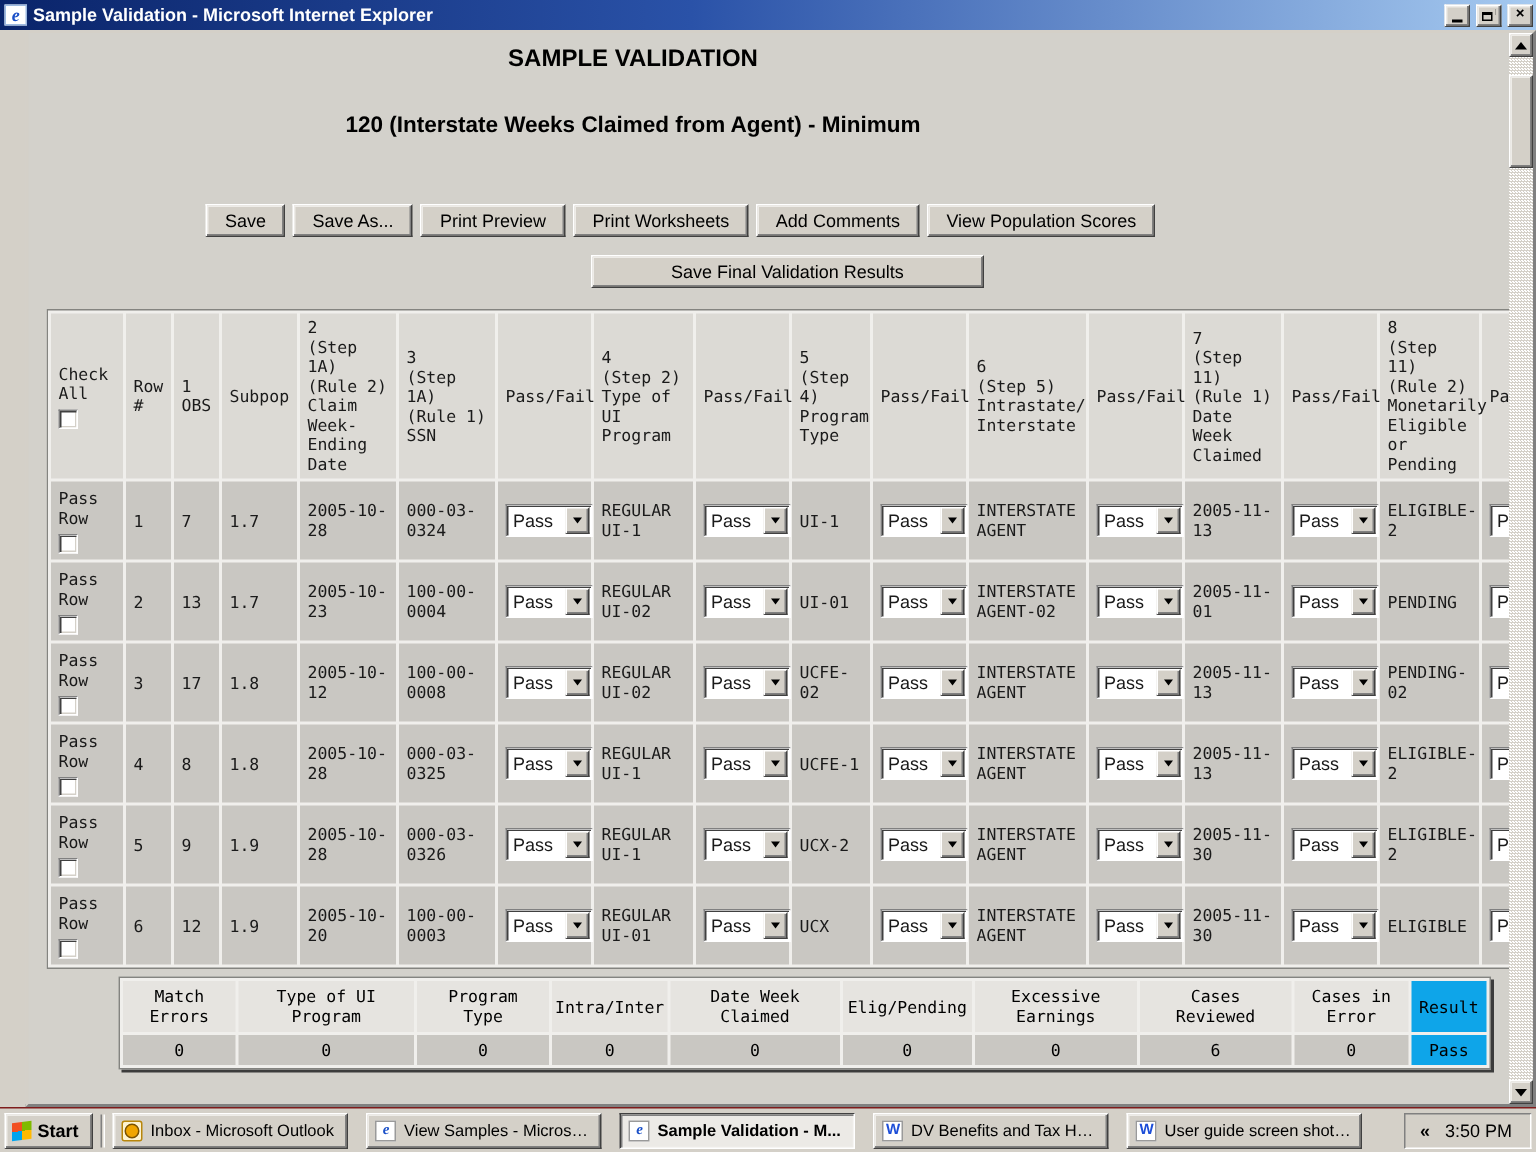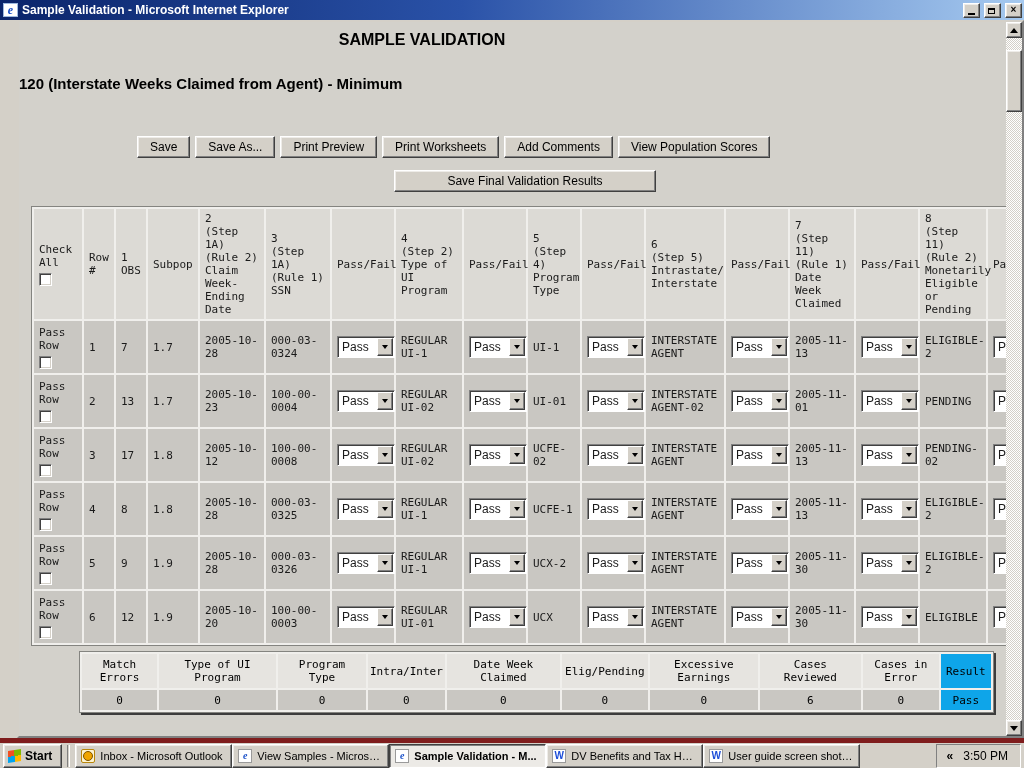--- a/index.html
+++ b/index.html
@@ -60,21 +60,21 @@
     box-shadow:inset -1px -1px 0 #808080, inset 1px 1px 0 #eeece8;
   }
   .tri-up { width:0; height:0; border-left:4px solid transparent; border-right:4px solid transparent; border-bottom:5px solid #000; }
   .tri-down { width:0; height:0; border-left:4px solid transparent; border-right:4px solid transparent; border-top:5px solid #000; }
   .sel .tri-down { border-left-width:3px; border-right-width:3px; border-top-width:4px; }
 
   
   .titles { width:806px; text-align:center; padding-top:9px; }
   .h1 { font-size:16px; font-weight:bold; color:#000; }
   .h2 { font-size:15px; font-weight:bold; margin-top:2px; }
-  .h3 { width:806px; font-size:15px; font-weight:bold; margin-top:26px; }
+  .h3 { width:806px; text-align:center; font-size:15px; font-weight:bold; margin-top:26px; }
 
   
   .btnrow { display:flex; gap:5px; margin:44px 0 0 118px; }
   .btn {
     background:#d4d0c8; font-family:"Liberation Sans", sans-serif; font-size:12px;
     color:#000; padding:3px 12px; min-width:44px;
     border:1px solid; border-color:#fff #404040 #404040 #fff;
     box-shadow:inset -1px -1px 0 #808080, inset 1px 1px 0 #eeece8;
   }
   .savefinal { margin:12px 0 0 375px; width:262px; }
@@ -115,32 +115,32 @@
     font-family:"DejaVu Sans Mono", monospace; font-size:11px;
   }
   table.summary th { background:#e6e4e0; font-weight:normal; text-align:center;
     vertical-align:middle; height:34px; line-height:13px; padding:1px 2px; }
   table.summary td { background:#c9c7c2; text-align:center; height:20px; padding:1px 2px; }
   table.summary .result { background:#0ea5e9; }
 
   
   .taskbar {
     position:absolute; bottom:0; left:0; right:0; height:30px; background:#d4d0c8;
-    border-top:5px solid #7f1d1d; display:flex; align-items:center; padding:0 3px; gap:3px;
+    border-top:1px solid #7f1d1d; display:flex; align-items:center; padding:0 3px; gap:3px;
   }
   .start {
     height:24px; display:flex; align-items:center; gap:4px; padding:0 9px 0 4px;
     background:#d4d0c8; font-size:12px; font-weight:bold;
     border:1px solid; border-color:#fff #404040 #404040 #fff;
     box-shadow:inset -1px -1px 0 #808080, inset 1px 1px 0 #eeece8;
   }
   .flag { width:13px; height:12px; transform:skewY(-8deg);
     background:conic-gradient(#7fba00 0 90deg, #ffb900 0 180deg, #00a4ef 0 270deg, #f25022 0); }
   .tb-divider { width:3px; height:22px; border-left:1px solid #808080; border-right:1px solid #fff; margin:0 2px; }
-  .tasks { display:flex; gap:0; }
+  .tasks { display:flex; gap:12px; }
   .task {
     width:157px; height:24px; display:flex; align-items:center; gap:5px; padding:0 5px;
     background:#d4d0c8; font-size:11px; white-space:nowrap; overflow:hidden;
     border:1px solid; border-color:#fff #404040 #404040 #fff;
     box-shadow:inset -1px -1px 0 #808080, inset 1px 1px 0 #eeece8;
   }
   .task.active {
     background:#eceae6; font-weight:bold;
     border-color:#404040 #fff #fff #404040;
     box-shadow:inset 1px 1px 0 #808080, inset -1px -1px 0 #eeece8;

